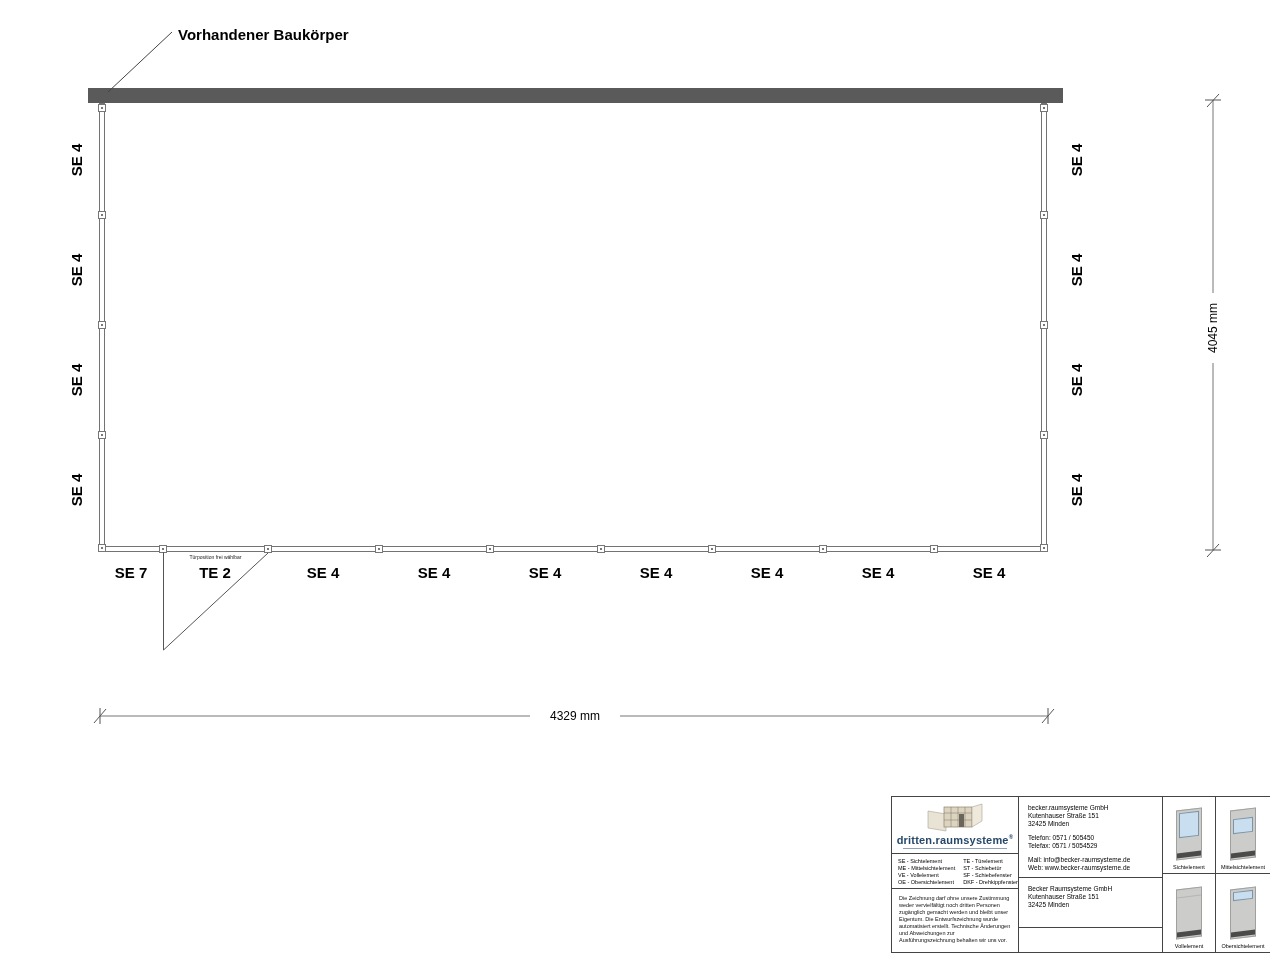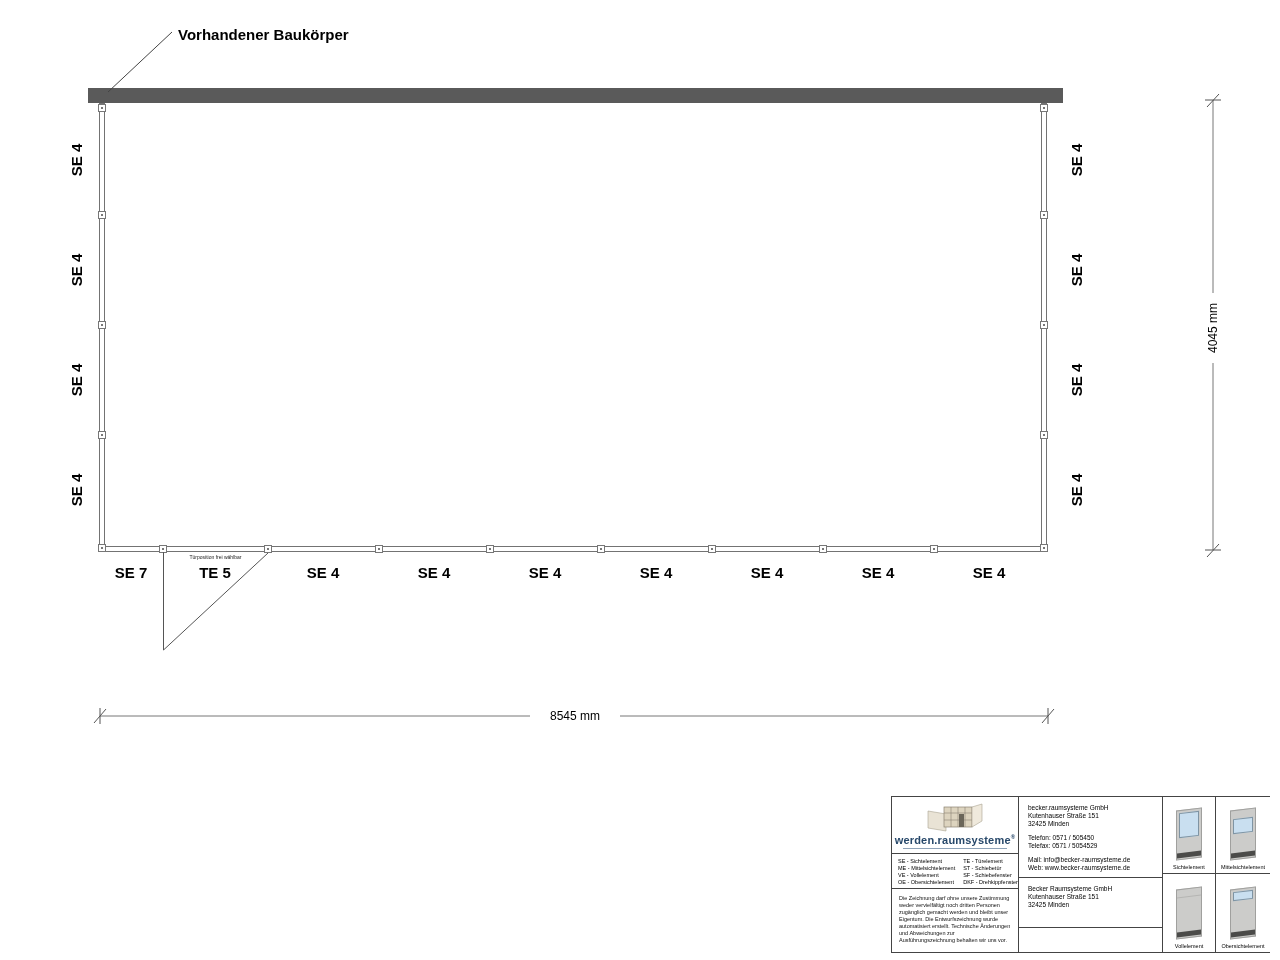--- a/index.html
+++ b/index.html
@@ -91,21 +91,21 @@
   <div class="side-label" style="left:45px;top:262px">SE 4</div>
   <div class="side-label" style="left:45px;top:372px">SE 4</div>
   <div class="side-label" style="left:45px;top:482px">SE 4</div>
 
   <div class="side-label" style="left:1045px;top:152px">SE 4</div>
   <div class="side-label" style="left:1045px;top:262px">SE 4</div>
   <div class="side-label" style="left:1045px;top:372px">SE 4</div>
   <div class="side-label" style="left:1045px;top:482px">SE 4</div>
 
   <div class="bottom-label" style="left:91px">SE 7</div>
-  <div class="bottom-label" style="left:175px">TE 5</div>
+  <div class="bottom-label" style="left:175px">TE 2</div>
   <div class="bottom-label" style="left:283px">SE 4</div>
   <div class="bottom-label" style="left:394px">SE 4</div>
   <div class="bottom-label" style="left:505px">SE 4</div>
   <div class="bottom-label" style="left:616px">SE 4</div>
   <div class="bottom-label" style="left:727px">SE 4</div>
   <div class="bottom-label" style="left:838px">SE 4</div>
   <div class="bottom-label" style="left:949px">SE 4</div>
 
   <div class="door-note">Türposition frei wählbar</div>
 
@@ -122,38 +122,38 @@
     <line x1="1048" y1="708" x2="1048" y2="724" stroke="#555" stroke-width="1"></line>
     <line x1="1042" y1="723" x2="1054" y2="709" stroke="#555" stroke-width="1"></line>
 
     <line x1="1213" y1="100" x2="1213" y2="550" stroke="#777" stroke-width="1"></line>
     <line x1="1205" y1="100" x2="1221" y2="100" stroke="#555" stroke-width="1"></line>
     <line x1="1207" y1="107" x2="1219" y2="94" stroke="#555" stroke-width="1"></line>
     <line x1="1205" y1="550" x2="1221" y2="550" stroke="#555" stroke-width="1"></line>
     <line x1="1207" y1="557" x2="1219" y2="544" stroke="#555" stroke-width="1"></line>
   </svg>
 
-  <div class="dim-label-h">8545 mm</div>
+  <div class="dim-label-h">4329 mm</div>
   <div class="dim-label-v">4045 mm</div>
 
   <div class="tblock">
 
     <div class="cell bb br logo-cell" style="left:0;top:0;width:127px;height:57px">
       <svg width="56" height="30" viewBox="0 0 56 30">
         <polygon points="1,9 19,12 19,29 1,26" fill="#e9e3d5" stroke="#aaa290" stroke-width="0.6"></polygon>
         <rect x="17" y="5" width="28" height="20" fill="#ddd4bf" stroke="#8a8272" stroke-width="0.7"></rect>
         <line x1="24" y1="5" x2="24" y2="25" stroke="#8a8272" stroke-width="0.6"></line>
         <line x1="31" y1="5" x2="31" y2="25" stroke="#8a8272" stroke-width="0.6"></line>
         <line x1="38" y1="5" x2="38" y2="25" stroke="#8a8272" stroke-width="0.6"></line>
         <line x1="17" y1="11" x2="45" y2="11" stroke="#8a8272" stroke-width="0.6"></line>
         <line x1="17" y1="18" x2="45" y2="18" stroke="#8a8272" stroke-width="0.6"></line>
         <rect x="32" y="12" width="5" height="13" fill="#6b665a"></rect>
         <polygon points="45,5 55,2 55,19 45,25" fill="#efe9dc" stroke="#aaa290" stroke-width="0.6"></polygon>
       </svg>
-      <div class="logo-text"><span>werden.raumsysteme</span><sup>®</sup></div>
+      <div class="logo-text"><span>dritten.raumsysteme</span><sup>®</sup></div>
       <div class="logo-rule"></div>
     </div>
 
     <div class="cell bb br legend-cell" style="left:0;top:57px;width:127px;height:35px">
       <div class="legend-col">
         <div>SE - Sichtelement</div>
         <div>ME - Mittelsichtelement</div>
         <div>VE - Vollelement</div>
         <div>OE - Obersichtelement</div>
       </div>

